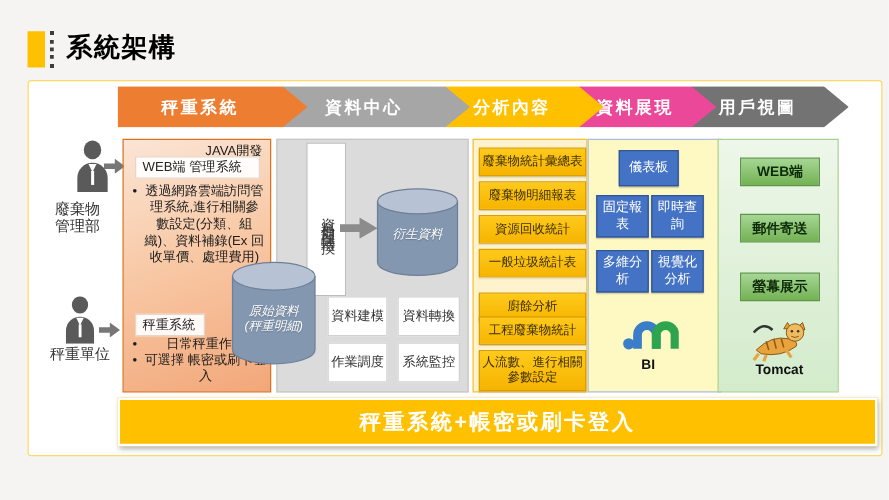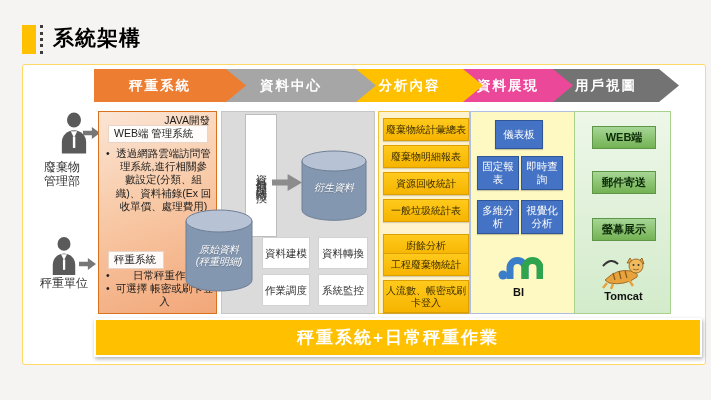--- a/index.html
+++ b/index.html
@@ -140,21 +140,21 @@
     </div>
   </div>
 
   <div class="abs panel panel-yellow">
     <div class="abs abox" style="top:6px;height:21px;">廢棄物統計彙總表</div>
     <div class="abs abox" style="top:33px;height:21px;">廢棄物明細報表</div>
     <div class="abs abox" style="top:60px;height:21px;">資源回收統計</div>
     <div class="abs abox" style="top:87px;height:21px;">一般垃圾統計表</div>
     <div class="abs abox" style="top:122px;height:21px;">廚餘分析</div>
     <div class="abs abox" style="top:141px;height:21px;">工程廢棄物統計</div>
-    <div class="abs abox" style="top:168px;height:31px;">人流數、帳密或刷卡登入</div>
+    <div class="abs abox" style="top:168px;height:31px;">人流數、進行相關參數設定</div>
   </div>
 
   <div class="abs panel panel-blue">
     <div class="abs bbox" style="left:24px;top:8px;width:46px;height:27px;">儀表板</div>
     <div class="abs bbox" style="left:6px;top:44px;width:40px;height:32px;">固定報表</div>
     <div class="abs bbox" style="left:50px;top:44px;width:40px;height:32px;">即時查詢</div>
     <div class="abs bbox" style="left:6px;top:88px;width:40px;height:32px;">多維分析</div>
     <div class="abs bbox" style="left:50px;top:88px;width:40px;height:32px;">視覺化分析</div>
     <div class="abs" style="left:26px;top:134px;">
       <svg width="46" height="36" viewBox="0 0 46 36">
@@ -180,14 +180,14 @@
         <circle cx="37" cy="12" r="7" fill="#F0BB5E" stroke="#8a5a1a" stroke-width="0.8"></circle>
         <circle cx="34.5" cy="11" r="1" fill="#333"></circle>
           <circle cx="39.5" cy="11" r="1" fill="#333"></circle>
         <path d="M34 15 q3 2 6 0" stroke="#8a5a1a" stroke-width="0.8" fill="none"></path>
         <path d="M8 29 l-4 5 M14 30 l-2 5 M30 26 l4 6" stroke="#E8A33D" stroke-width="2.5" fill="none"></path>
       </svg>
     </div>
     <div class="abs logo-label" style="left:0;top:178px;width:97px;">Tomcat</div>
   </div>
 
-  <div class="abs footer">秤重系統+日常秤重作業</div>
+  <div class="abs footer">秤重系統+帳密或刷卡登入</div>
 </div>
 
 </body></html>

